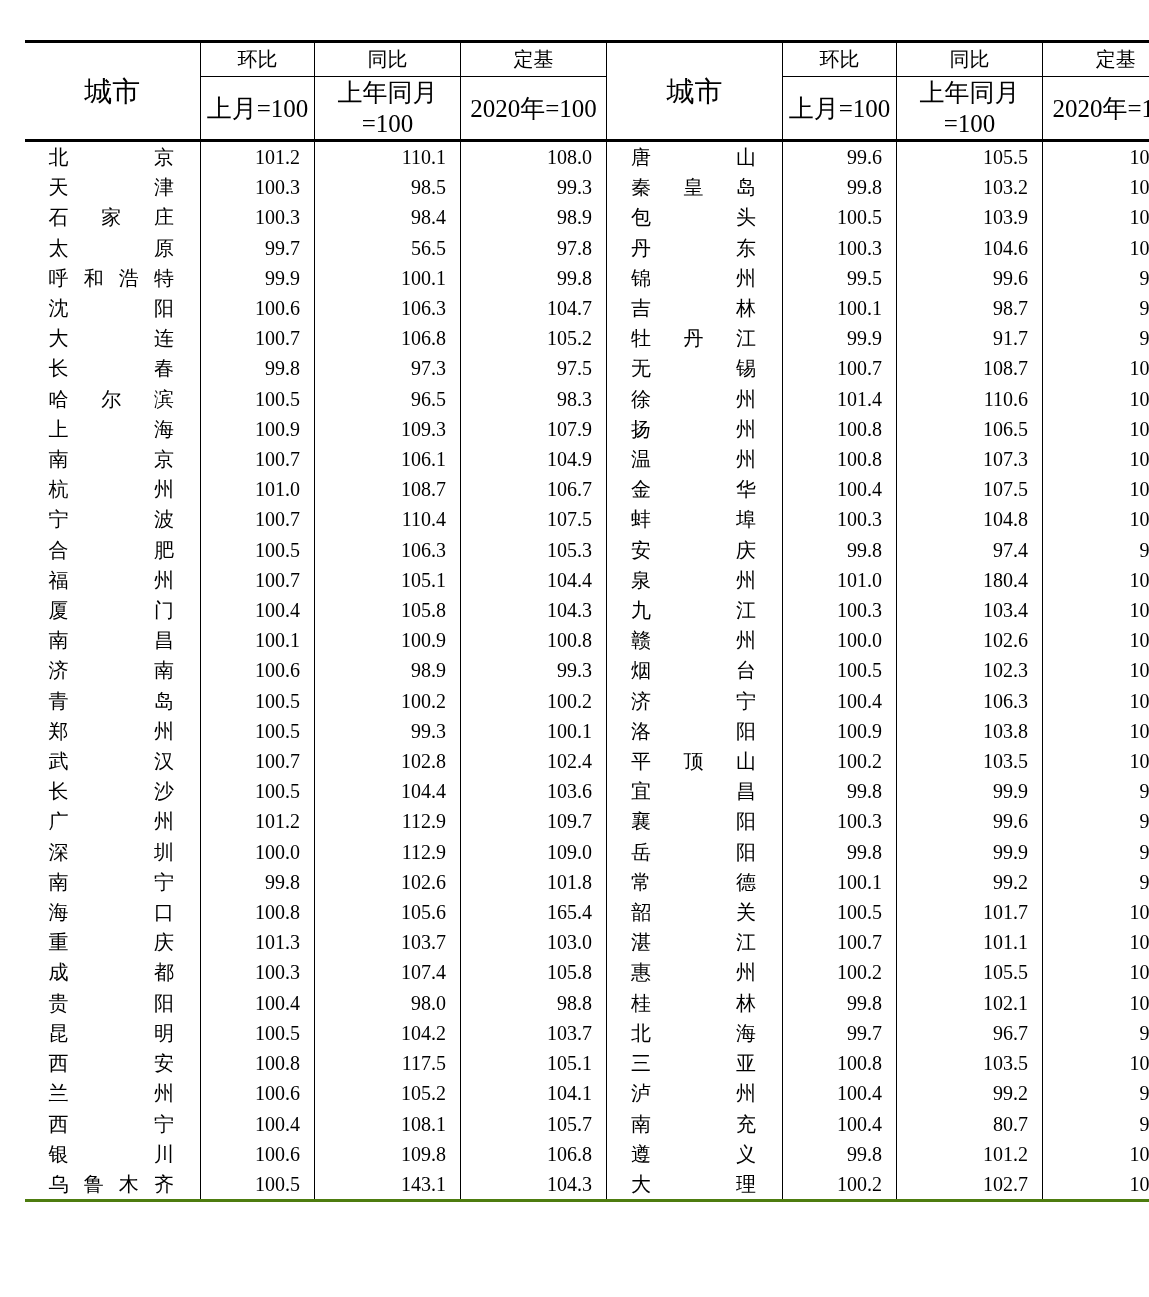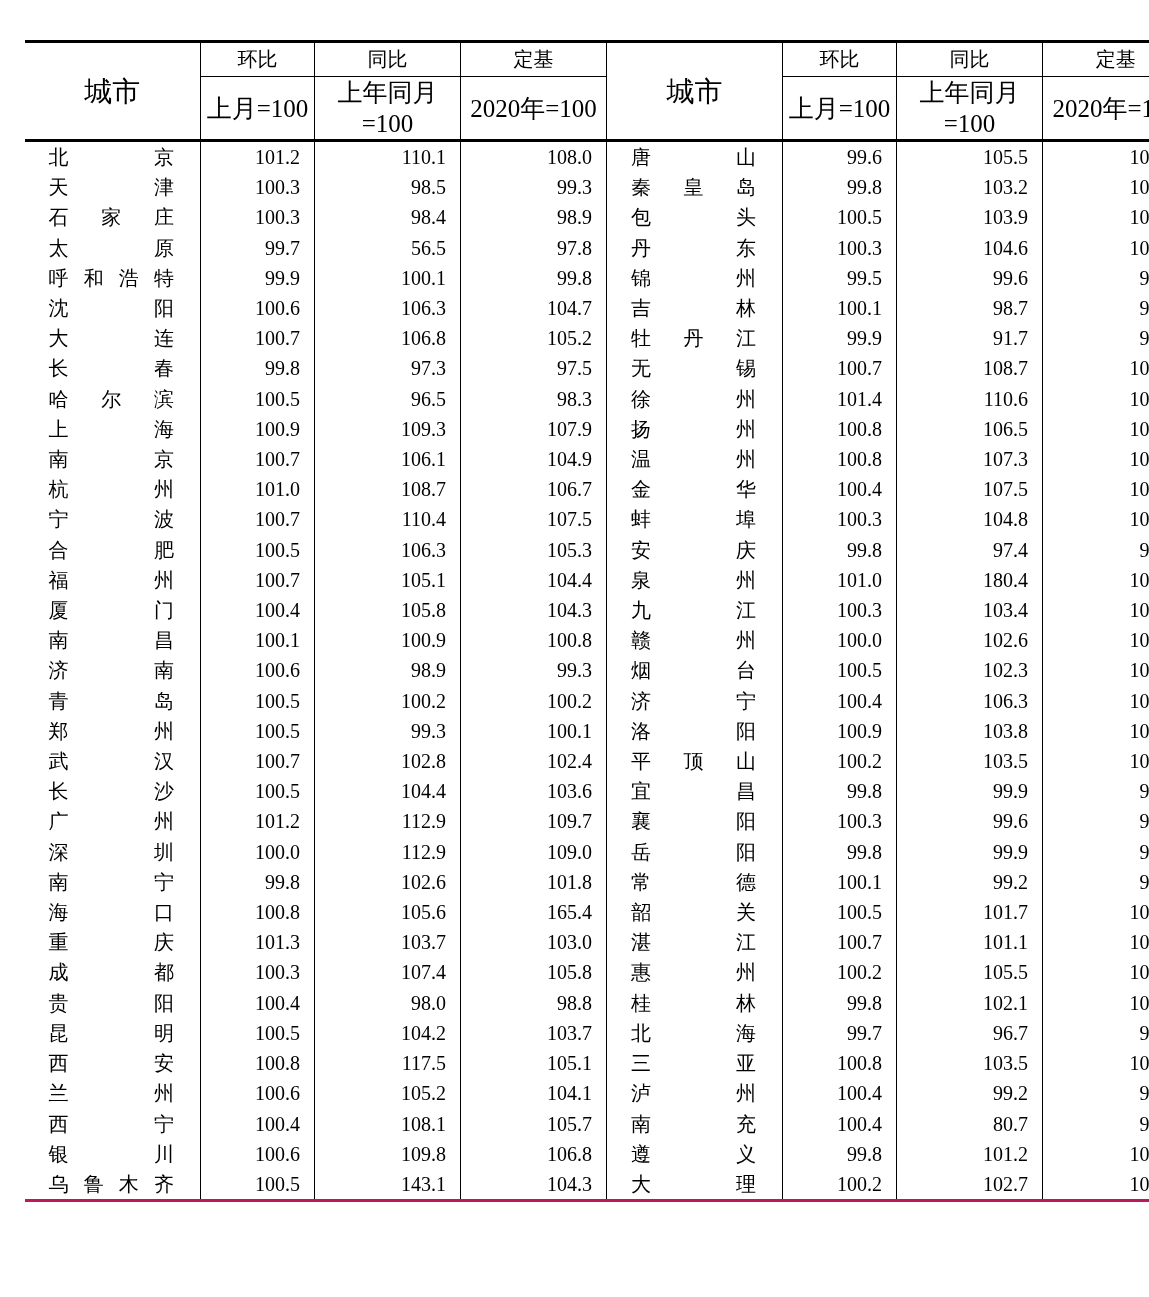--- a/index.html
+++ b/index.html
@@ -62,21 +62,21 @@
     line-height:31px;
     font-size:25px;
   }
   th.city-head{
     font-size:28px;
   }
   
   .vl{border-left:1.5px solid #000;}
   .hsep{border-bottom:1.5px solid #000;}
   .hthick-top{border-top:3px solid #000;}
-  .hthick-bot{border-bottom:3px solid #be185d;}
+  .hthick-bot{border-bottom:3px solid #4d7c0f;}
 
   tbody td{
     height:30.2px;
     line-height:30.2px;
     font-size:20px;
     color:#000;
     vertical-align:middle;
   }
   td.city{
     text-align:justify;

